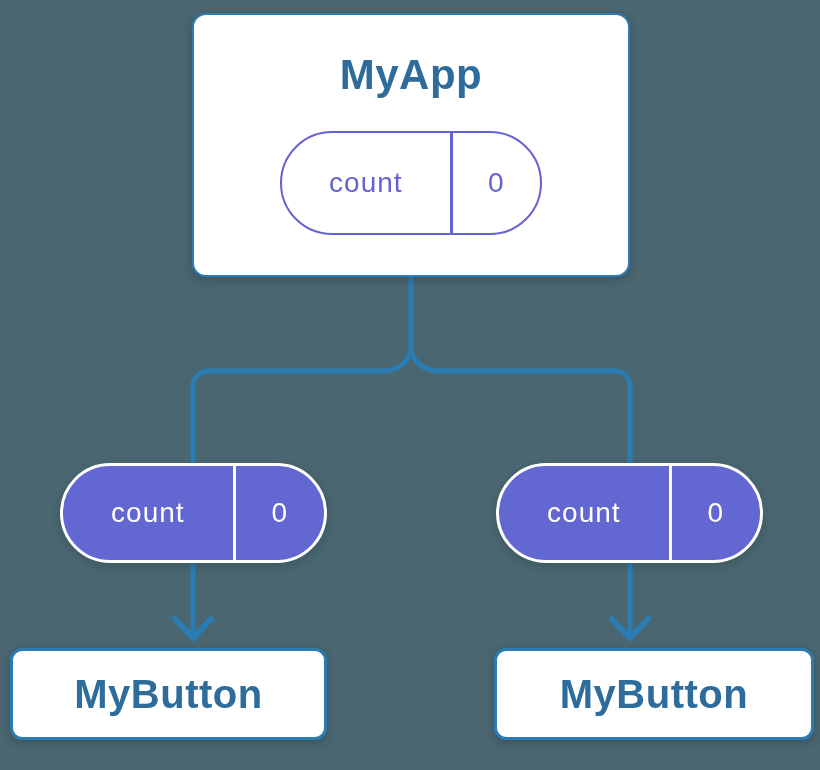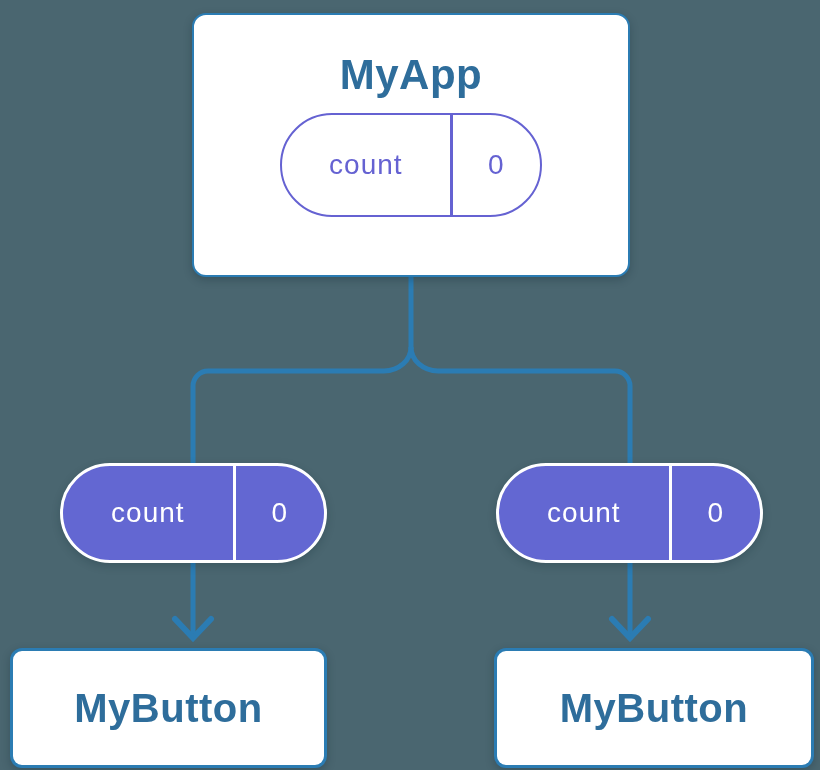--- a/index.html
+++ b/index.html
@@ -52,21 +52,21 @@
     flex-direction: column;
     align-items: center;
     padding-top: 36px;
   }
   .card-title {
     font-size: 42px;
     font-weight: 600;
     letter-spacing: 0.5px;
     color: var(--title-text);
   }
-  .card-root .card-title { margin-bottom: 14px; }
+  .card-root .card-title { margin-bottom: 32px; }
   .pill {
     display: flex;
     align-items: stretch;
     border-radius: 999px;
     overflow: hidden;
   }
   .pill-outline {
     width: 262px; height: 104px;
     background: var(--card-bg);
     border: 2.5px solid var(--purple-outline);
@@ -90,21 +90,21 @@
     align-items: center;
     justify-content: center;
     font-size: 28px;
     letter-spacing: 1px;
   }
   .pill-key { flex: 0 0 65%; }
   .pill-divider { flex: 0 0 3px; }
   .pill-value { flex: 1; }
   .card-child {
     top: 648px;
-    height: 120px;
+    height: 92px;
     border-radius: 12px;
     border-width: 3px;
     display: flex;
     align-items: center;
     justify-content: center;
   }
   .card-child .card-title { font-size: 40px; }
   .card-child-left { left: 10px; width: 317px; }
   .card-child-right { left: 494px; width: 320px; }
 </style>

